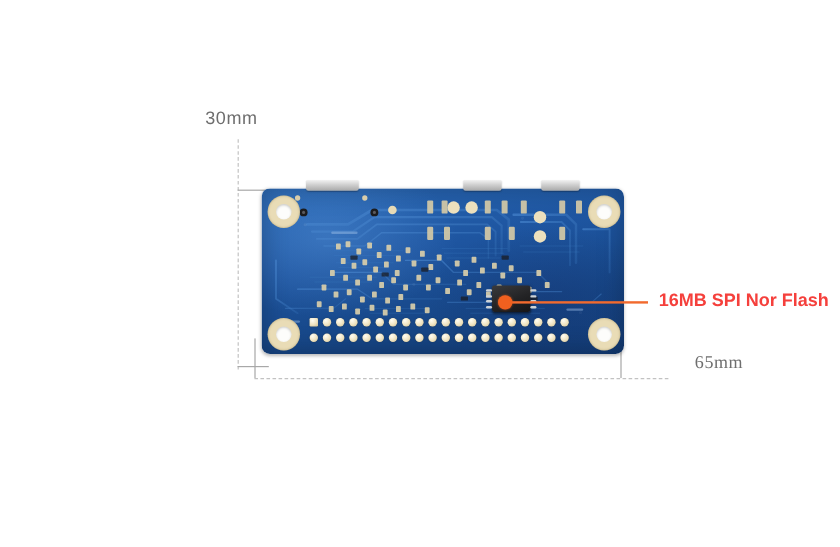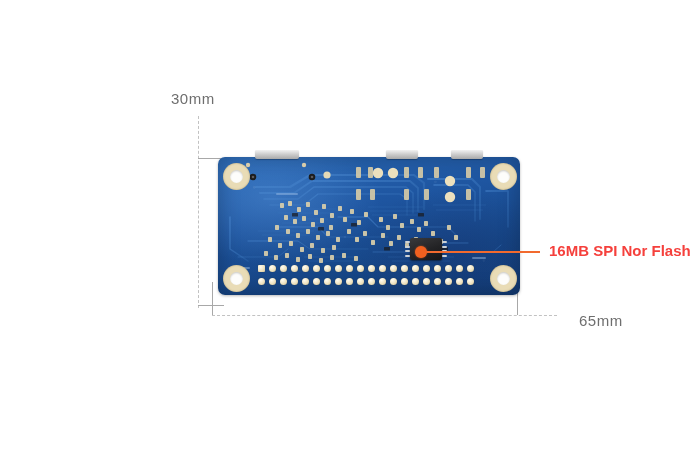--- a/index.html
+++ b/index.html
@@ -20,21 +20,21 @@
   
   .dim-label {
     position: absolute;
     color: #6e6e6e;
     font-size: 15px;
     letter-spacing: 0.5px;
     white-space: nowrap;
     font-family: "Liberation Sans", sans-serif;
   }
   #label-height { left: 159px; top: 90px; }
-  #label-width  { left: 567px; top: 312px; }
+  #label-width  { left: 567px; top: 295px; font-family: Liberation Serif, serif; }
 
   .dash-v {
     position: absolute;
     width: 0;
     border-left: 1px dashed #c2c2c2;
   }
   .dash-h {
     position: absolute;
     height: 0;
     border-top: 1px dashed #c2c2c2;

